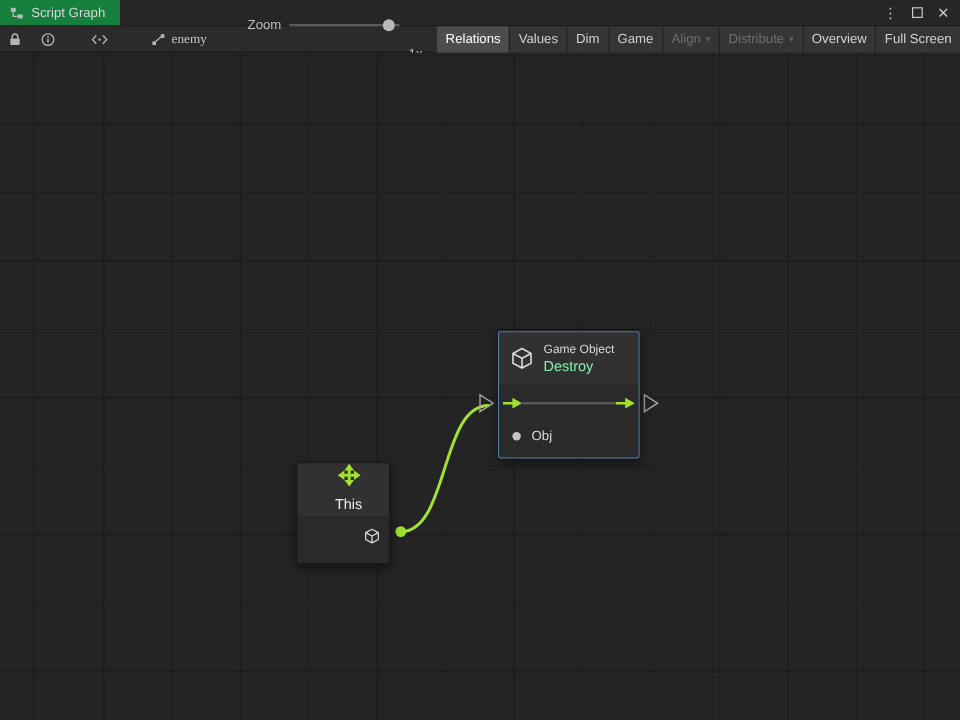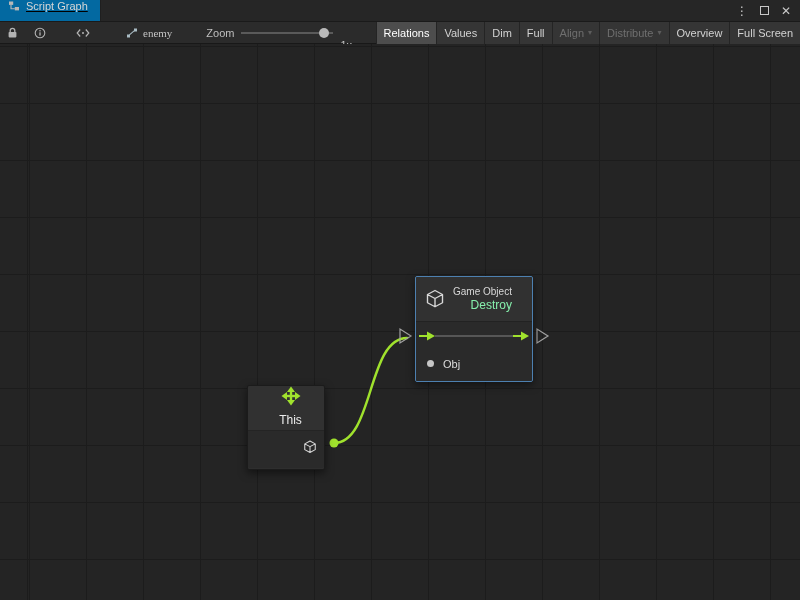--- a/index.html
+++ b/index.html
@@ -3,38 +3,38 @@
 <meta charset="utf-8">
 <style>
   * { box-sizing: border-box; margin: 0; padding: 0; }
   html,body { width:800px; height:600px; background:#222; }
   body { font-family:"Liberation Sans","DejaVu Sans",sans-serif; -webkit-font-smoothing:antialiased; }
   #app { position:relative; width:800px; height:600px; overflow:hidden; background:#242424; }
 
   
   .title-bar { position:absolute; left:0; top:0; width:800px; height:22px;
     background:#262626; border-bottom:1px solid #1a1a1a; display:flex; align-items:stretch; }
-  .tab { display:flex; align-items:flex-start; gap:6px; padding:0 12px 0 8px;
-    background:#0369a1; border-right:1px solid #1f1f1f;text-decoration:underline; }
+  .tab { display:flex; align-items:center; gap:6px; padding:0 12px 0 8px;
+    background:#15803d; border-right:1px solid #1f1f1f; }
   .tab-title { font-size:11px; color:#d6d6d6; }
   .window-controls { margin-left:auto; display:flex; align-items:center; gap:12px; padding-right:9px; color:#c9c9c9; }
   .glyph-btn { font-size:12px; line-height:1; cursor:default; }
   .maximize-box { width:9px; height:9px; border:1px solid #c9c9c9; display:inline-block; }
 
   
   .toolbar { position:absolute; left:0; top:22px; width:800px; height:22px;
     background:#2b2b2b; border-bottom:1px solid #181818; display:flex; align-items:center;
     font-size:11px; color:#cbcbcb; }
   .tb-icon { display:inline-flex; align-items:center; justify-content:center; height:22px; }
   .lock-wrap { margin-left:7px; }
   .info-wrap { margin-left:16px; }
   .ports-wrap { margin-left:30px; }
   .graph-ref { display:flex; align-items:center; gap:5px; margin-left:36px;font-family:Liberation Serif, serif; }
   .graph-ref-label { color:#c4c4c4; }
-  .zoom-group { display:flex; align-items:center; margin-left:34px; gap:7px; }
+  .zoom-group { display:flex; align-items:flex-start; margin-left:34px; gap:7px; }
   .zoom-label { color:#bfbfbf; }
   .zoom-slider { position:relative; width:92px; height:12px; }
   .zoom-track { position:absolute; left:0; right:0; top:5px; height:2px; background:#5a5a5a; }
   .zoom-knob { position:absolute; left:78px; top:1px; width:10px; height:10px; border-radius:50%; background:#b9b9b9; }
   .zoom-value { color:#c4c4c4;margin-top:24px; }
   .tb-buttons { margin-left:auto; display:flex; height:22px; }
   .tb-btn { display:flex; align-items:center; gap:4px; padding:0 7px; background:#353535;
     border-left:1px solid #242424; color:#d2d2d2; cursor:default; white-space:nowrap; }
   .tb-btn.active { background:#4d4d4d; color:#ffffff; }
   .tb-btn.disabled { color:#6f6f6f; }
@@ -48,21 +48,21 @@
       repeating-linear-gradient(90deg, #1c1c1c 0px, #1c1c1c 1px, transparent 1px, transparent 57px),
       repeating-linear-gradient(180deg, #1c1c1c 0px, #1c1c1c 1px, transparent 1px, transparent 57px);
     background-position: 29px 2px, 29px 2px; }
   .overlay { position:absolute; left:0; top:0; width:800px; height:556px; }
 
   
   .node { position:absolute; border-radius:2px; box-shadow:0 3px 9px rgba(0,0,0,.5); }
   .node-destroy { left:415px; top:232px; width:118px;
     background:#2a2a2a; border:1px solid var(--selection-blue,#4d80b0); }
   .node-header { display:flex; align-items:center; gap:8px; height:45px; padding:0 9px;
-    background:#313131; border-bottom:1px solid #222222; border-radius:2px 2px 0 0;text-align:right; }
+    background:#313131; border-bottom:1px solid #222222; border-radius:2px 2px 0 0; }
   .node-titles { display:flex; flex-direction:column; line-height:1.3; }
   .node-category { font-size:10px; color:#d8d8d8; }
   .node-title { font-size:12px; color:#86efac; }
   .flow-row { display:flex; align-items:center; height:28px; padding:0 3px; background:#2a2a2a; }
   .relation-line { flex:1; height:2px; background:#565656; }
   .port-row { display:flex; align-items:center; gap:9px; height:31px; padding:0 0 4px 11px;
     background:#2a2a2a; border-radius:0 0 2px 2px; }
   .port-dot { width:7px; height:7px; border-radius:50%; background:#c6c6c6; }
   .port-label { font-size:11px; color:#dcdcdc; }
 
@@ -140,21 +140,21 @@
       <span class="tb-btn active">
         <span>Relations</span>
       </span>
       <span class="tb-btn">
         <span>Values</span>
       </span>
       <span class="tb-btn">
         <span>Dim</span>
       </span>
       <span class="tb-btn">
-        <span>Full</span>
+        <span>Game</span>
       </span>
       <span class="tb-btn disabled">
         <span>Align</span>
         <span class="caret">▾</span>
       </span>
       <span class="tb-btn disabled">
         <span>Distribute</span>
         <span class="caret">▾</span>
       </span>
       <span class="tb-btn">

